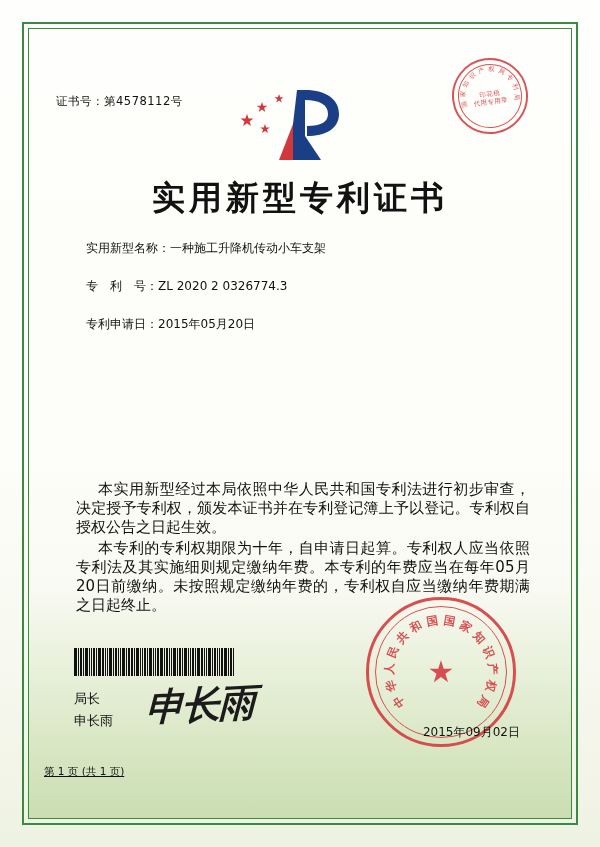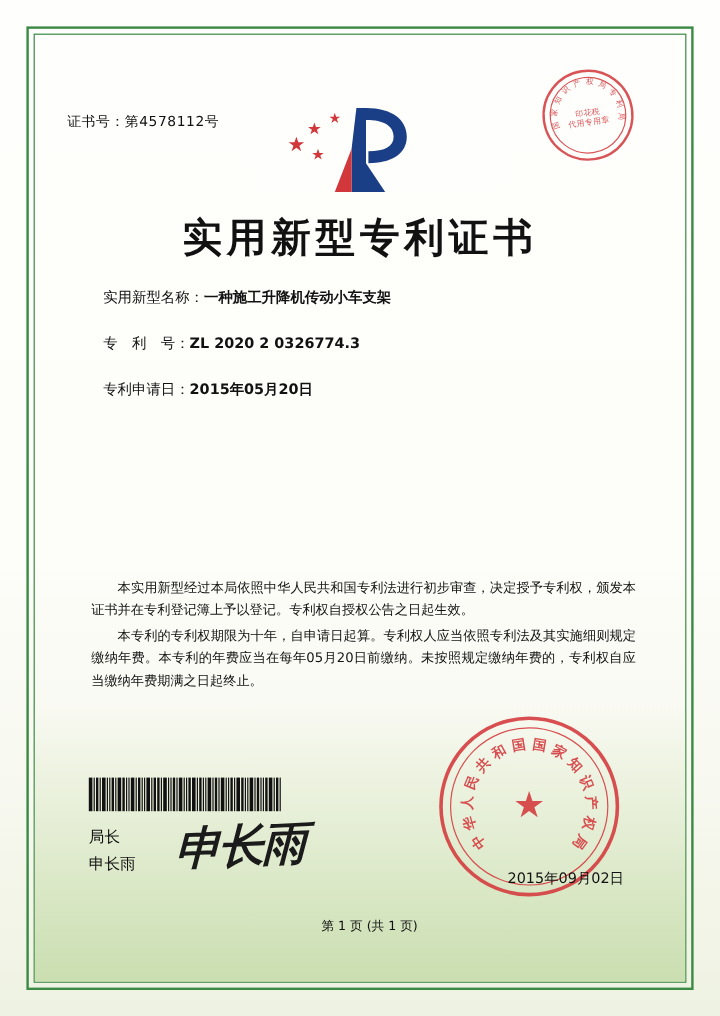--- a/index.html
+++ b/index.html
@@ -152,29 +152,28 @@
   .field-row {
     margin-bottom: 21px;
     line-height: 17px;
     white-space: nowrap;
   }
   .field-label {
     display: inline-block;
   }
   .field-value {
     display: inline;
-    font-weight: bold;
   }
 
   .paragraphs {
     position: absolute;
     left: 48px;
     right: 42px;
     top: 452px;
-    font-size: 11px;
+    font-size: 15px;
     line-height: 19px;
     color: #111;
     text-align: justify;
   }
   .paragraphs p {
     margin: 0 0 2px 0;
     text-indent: 22px;
   }
 
   
@@ -264,23 +263,24 @@
     font-size: 12px;
     color: #111;
     background: transparent;
   }
 
   .footer {
     position: absolute;
     left: 16px;
     right: 0;
     bottom: 40px;
-    text-align: center;
+    text-align: left;
     font-size: 10.5px;
     color: #111;
+    text-decoration: underline;
   }
 </style>
 </head>
 <body>
 
 <div class="page">
   <div class="border-outer"></div>
   <div class="border-inner"></div>
   <div class="bottom-wash"></div>
 

